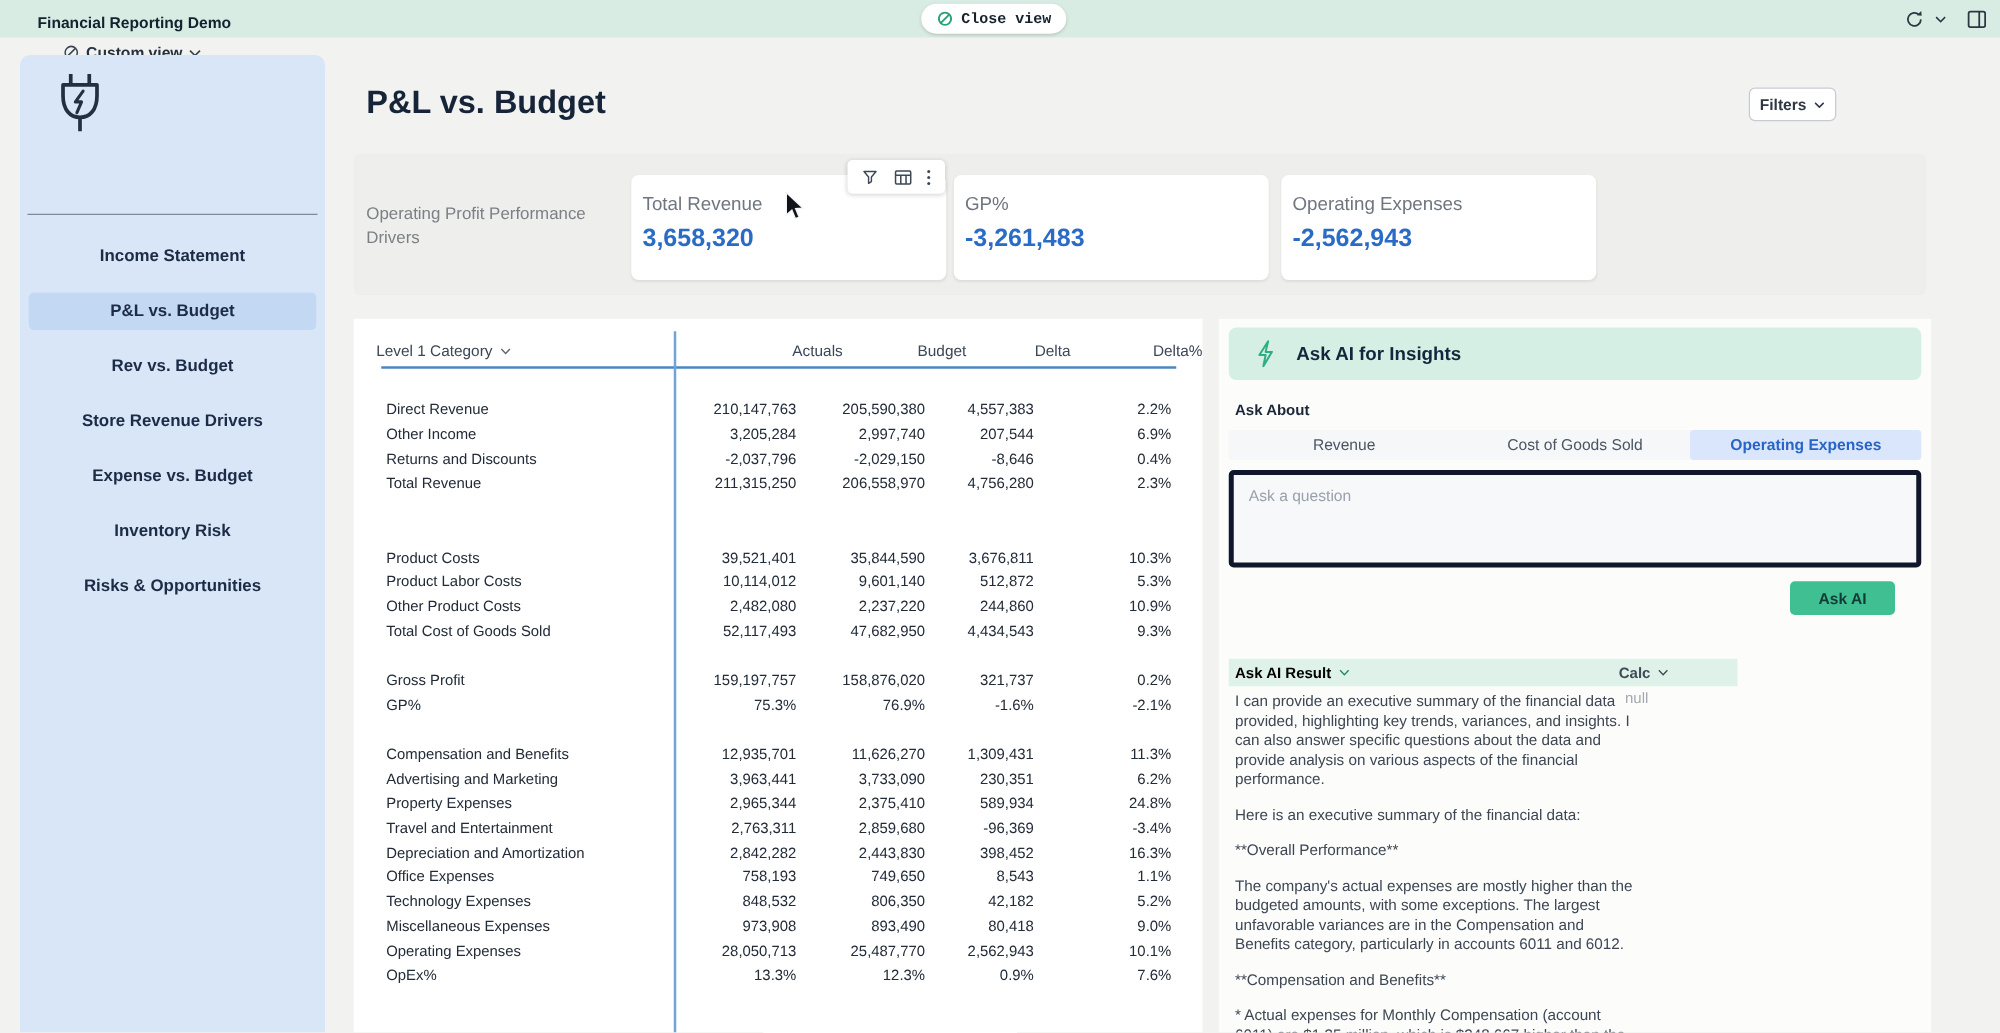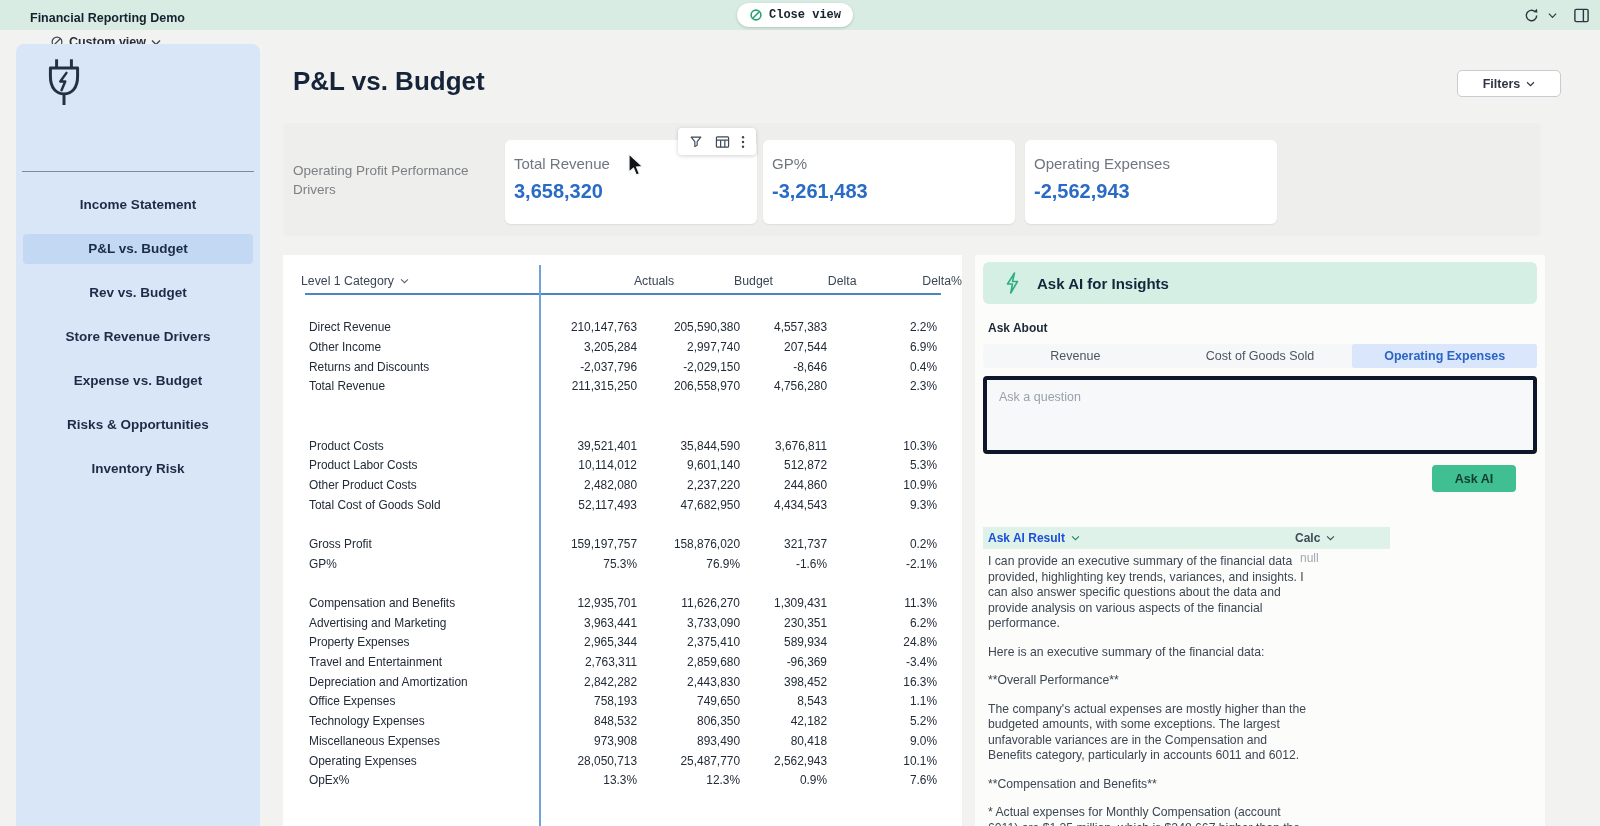--- a/index.html
+++ b/index.html
@@ -35,21 +35,21 @@
   .side-divider { position:absolute; left:6px; right:6px; top:127px; border-top:1px solid #7f8aa0; }
   .nav { position:absolute; top:146px; left:7px; right:7px; display:flex; flex-direction:column; gap:14px; }
   .nav-item {
     height:30px; line-height:30px; text-align:center;
     font-size:13.5px; font-weight:600; color:#1d2c46; border-radius:4px; cursor:pointer;
   }
   .nav-item.active { background:#c3d8f3; }
   
   .page-title { position:absolute; left:293px; top:66px; font-size:26px; font-weight:700; color:#16243a; }
   .filters-btn {
-    position:absolute; left:1457px; top:70px; width:104px; height:27px;
+    position:absolute; left:1399px; top:70px; width:70px; height:27px;
     background:#fff; border:1px solid #c8ccd2; border-radius:5px;
     display:flex; align-items:center; justify-content:center; gap:6px;
     font-size:12.5px; font-weight:600; color:#2f3744; cursor:pointer;
   }
   
   .kpi-band { position:absolute; left:283px; top:123px; width:1258px; height:113px; background:#eeeeec; border-radius:4px; }
   .band-label { position:absolute; left:10px; top:38px; width:195px; font-size:13.5px; line-height:19px; color:#7c8085; }
   .kpi-card {
     position:absolute; top:17px; width:252px; height:84px; background:#fff; border-radius:6px;
     box-shadow:0 1px 2px rgba(0,0,0,.07); padding:15px 0 0 9px; cursor:pointer;
@@ -96,21 +96,21 @@
   .question-box::placeholder { color:#99a1ac; }
   .ask-btn {
     position:absolute; left:457px; top:210px; width:84px; height:27px;
     background:#3fbf92; border:none; border-radius:4px;
     font-family:"Liberation Sans",sans-serif; font-size:12.5px; font-weight:700; color:#123c33; cursor:pointer;
   }
   .result-head {
     position:absolute; left:8px; top:272px; width:407px; height:22px; background:#def2e9;
     display:flex; align-items:center; font-size:12px;
   }
-  .result-head-left { width:312px; padding-left:5px; color:#1d4ed8; font-weight:700; display:flex; align-items:center; gap:6px; cursor:pointer; }
+  .result-head-left { width:312px; padding-left:5px; color:#000000; font-weight:700; display:flex; align-items:center; gap:6px; cursor:pointer; }
   .result-head-calc { color:#3f4a56; font-weight:600; display:flex; align-items:center; gap:6px; cursor:pointer; }
   .ai-result-text { position:absolute; left:13px; top:299px; width:322px; font-size:12.2px; line-height:15.5px; color:#3d4754; }
   .ai-result-text p { margin-bottom:13px; white-space:pre-line; }
   .null-val { position:absolute; left:325px; top:296px; font-size:12px; color:#a2a8b0; }
   .chev { display:inline-block; }
 </style>
 </head>
 <body>
 
 <div class="topbar">
@@ -168,22 +168,22 @@
       <path d="M19 12 l-5 7 h4 l-3 7" fill="none" stroke="#22303f" stroke-width="2" stroke-linejoin="round" stroke-linecap="round"></path>
     </svg>
   </div>
   <div class="side-divider"></div>
   <div class="nav">
       <div class="nav-item">Income Statement</div>
       <div class="nav-item active">P&amp;L vs. Budget</div>
       <div class="nav-item">Rev vs. Budget</div>
       <div class="nav-item">Store Revenue Drivers</div>
       <div class="nav-item">Expense vs. Budget</div>
+      <div class="nav-item">Inventory Risk</div>
       <div class="nav-item">Risks &amp; Opportunities</div>
-      <div class="nav-item">Inventory Risk</div>
     </div>
 </div>
 
 <div class="page-title">P&amp;L vs. Budget</div>
 <div class="filters-btn">
   <span>Filters</span>
   <svg class="chev" width="9" height="6" viewBox="0 0 10 7">
       <polyline points="1,1.5 5,5.5 9,1.5" fill="none" stroke="#2f3744" stroke-width="1.4"></polyline>
     </svg>
 </div>

